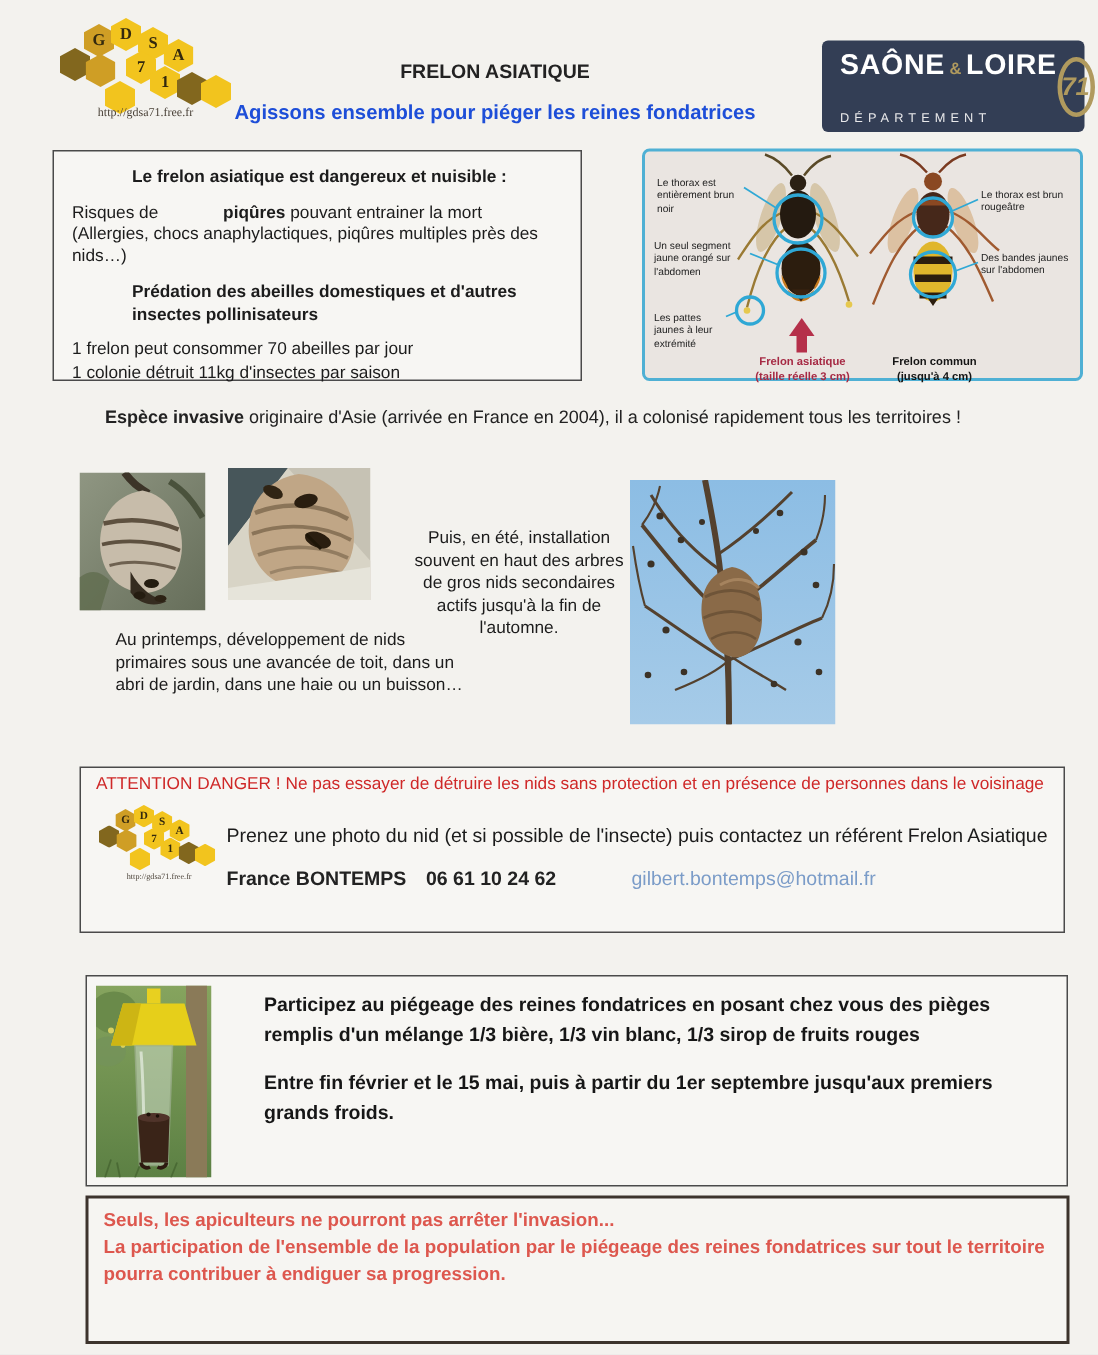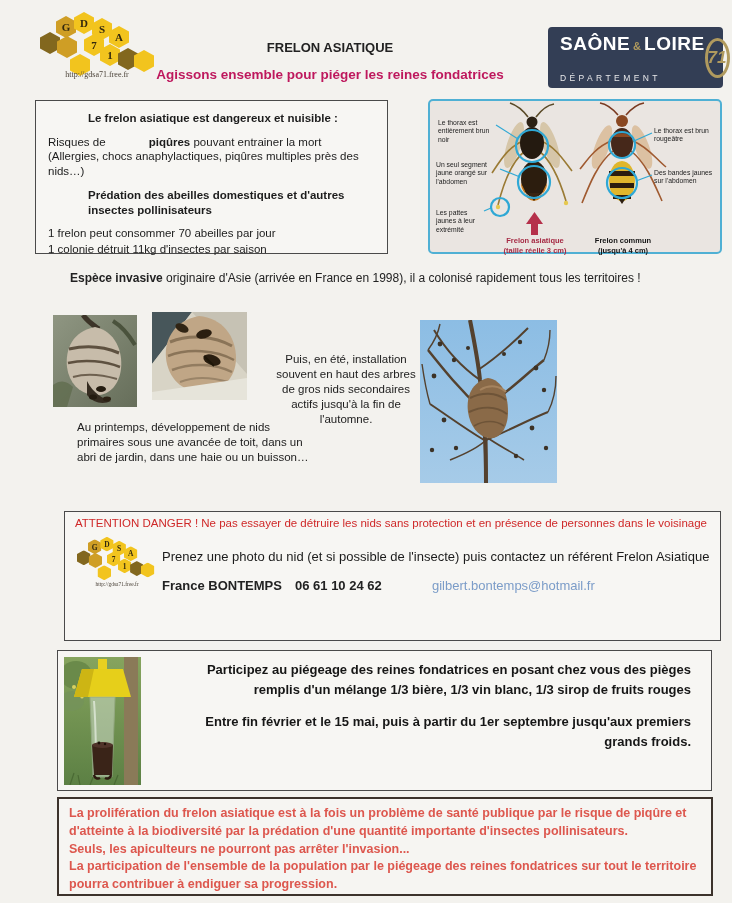--- a/index.html
+++ b/index.html
@@ -8,21 +8,21 @@
     position:relative; width:732px; height:903px; margin:0 auto;
     background:#f3f2ee; overflow:hidden;
     font-family:"Liberation Sans", sans-serif; color:#1c1c1c;
   }
   .abs { position:absolute; }
 
   
   .title { top:40px; left:60px; width:540px; text-align:center;
            font-size:13px; font-weight:bold; color:#222; }
   .subtitle { top:67px; left:60px; width:540px; text-align:center;
-              font-size:13.5px; font-weight:bold; color:#be185d; }
+              font-size:13.5px; font-weight:bold; color:#1d4ed8; }
 
   
   .hexcluster { width:118px; height:64px; }
   .hex { position:absolute; width:20px; height:22px;
          clip-path:polygon(50% 0,100% 25%,100% 75%,50% 100%,0 75%,0 25%); }
   .hx-y { background:#f2c41e; }
   .hx-g { background:#cf9e25; }
   .hx-d { background:#82671e; }
   .hexletter { position:absolute; inset:0; display:flex; align-items:center; justify-content:center;
                font-family:"Liberation Serif", serif; font-weight:bold; font-size:11px; color:#33290e; }
@@ -63,36 +63,36 @@
   
   .photo { border:0; }
   .summer-text { top:352px; left:270px; width:152px; text-align:center;
                  font-size:11.5px; line-height:1.3; }
   .spring-text { top:420px; left:55px; width:238px; font-size:11.5px; line-height:1.3;margin-left:22px; }
   .destruction-text { top:344px; left:556px; width:172px; text-align:center;
                       font-weight:bold; font-size:12px; line-height:1.3; }
   .destruction-text p { margin-bottom:11px; }
 
   
-  .attention-box { top:511px; left:64px; width:657px; height:130px;
+  .attention-box { top:511px; left:53px; width:657px; height:111px;
                    background:#f7f6f3; border:1.5px solid #4a4a4a; }
   .attn-warning { position:absolute; top:5px; left:10px; width:640px;
                   color:#cf2828; font-size:11.5px; }
   .attn-logo { position:absolute; top:26px; left:12px; transform:scale(.68); transform-origin:0 0; }
   .attn-instruction { position:absolute; top:37px; left:97px; width:555px; font-size:13px; color:#1b1b1b; }
   .contact-row { position:absolute; left:97px; width:555px; display:flex; font-size:13px; }
   .contact-name { width:133px; font-weight:bold; color:#222; }
   .contact-phone { width:137px; font-weight:bold; color:#222; }
   .contact-email { color:#7b9cc8; }
 
   
   .trap-box { top:650px; left:57px; width:655px; height:141px;
               background:#f7f6f3; border:1.5px solid #4a4a4a; }
   .trap-text { position:absolute; top:9px; left:118px; width:515px;
-               font-weight:bold; font-size:13px; line-height:1.55; color:#161616;text-align:right; }
+               font-weight:bold; font-size:13px; line-height:1.55; color:#161616; }
   .trap-text p { margin-bottom:12px; }
 
   
   .footer-box { top:797px; left:57px; width:656px; height:99px;
                 background:#f6f5f2; border:2px solid #3c332c; padding:6px 10px;
                 color:#dd574e; font-weight:bold; font-size:12.5px; line-height:1.42; }
 </style>
 </head>
 <body>
 
@@ -218,21 +218,21 @@
       <div>Frelon asiatique</div>
       <div>(taille réelle 3 cm)</div>
     </div>
     <div class="cmp-caption cap-blk" style="left:152px;top:135px;width:82px;">
       <div>Frelon commun</div>
       <div>(jusqu'à 4 cm)</div>
     </div>
   </div>
 
   <div class="abs invasive">
-    <span class="b">Espèce invasive</span><span> originaire d'Asie (arrivée en France en 1998), il a colonisé rapidement tous les territoires !</span>
+    <span class="b">Espèce invasive</span><span> originaire d'Asie (arrivée en France en 2004), il a colonisé rapidement tous les territoires !</span>
   </div>
 
   <svg class="abs photo" style="top:315px;left:53px;" width="84" height="92" viewBox="0 0 84 92">
     <defs>
       <linearGradient id="bg1" x1="0" y1="0" x2="1" y2="1">
         <stop offset="0" stop-color="#8f9682"></stop>
           <stop offset="1" stop-color="#666e5a"></stop>
       </linearGradient>
     </defs>
     <rect width="84" height="92" fill="url(#bg1)"></rect>
@@ -388,18 +388,17 @@
       <circle cx="35" cy="86" r="1.4" fill="#1c1008"></circle>
         <circle cx="41" cy="87" r="1.2" fill="#1c1008"></circle>
     </svg>
     <div class="trap-text">
       <p>Participez au piégeage des reines fondatrices en posant chez vous des pièges remplis d'un mélange 1/3 bière, 1/3 vin blanc, 1/3 sirop de fruits rouges</p>
       <p>Entre fin février et le 15 mai, puis à partir du 1er septembre jusqu'aux premiers grands froids.</p>
     </div>
   </div>
 
   <div class="abs footer-box">
-    <div>La prolifération du frelon asiatique est à la fois un problème de santé publique par le risque de piqûre et d'atteinte à la biodiversité par la prédation d'une quantité importante d'insectes pollinisateurs.</div>
     <div>Seuls, les apiculteurs ne pourront pas arrêter l'invasion...</div>
     <div>La participation de l'ensemble de la population par le piégeage des reines fondatrices sur tout le territoire pourra contribuer à endiguer sa progression.</div>
   </div>
 
 </div>
 
 </body></html>

